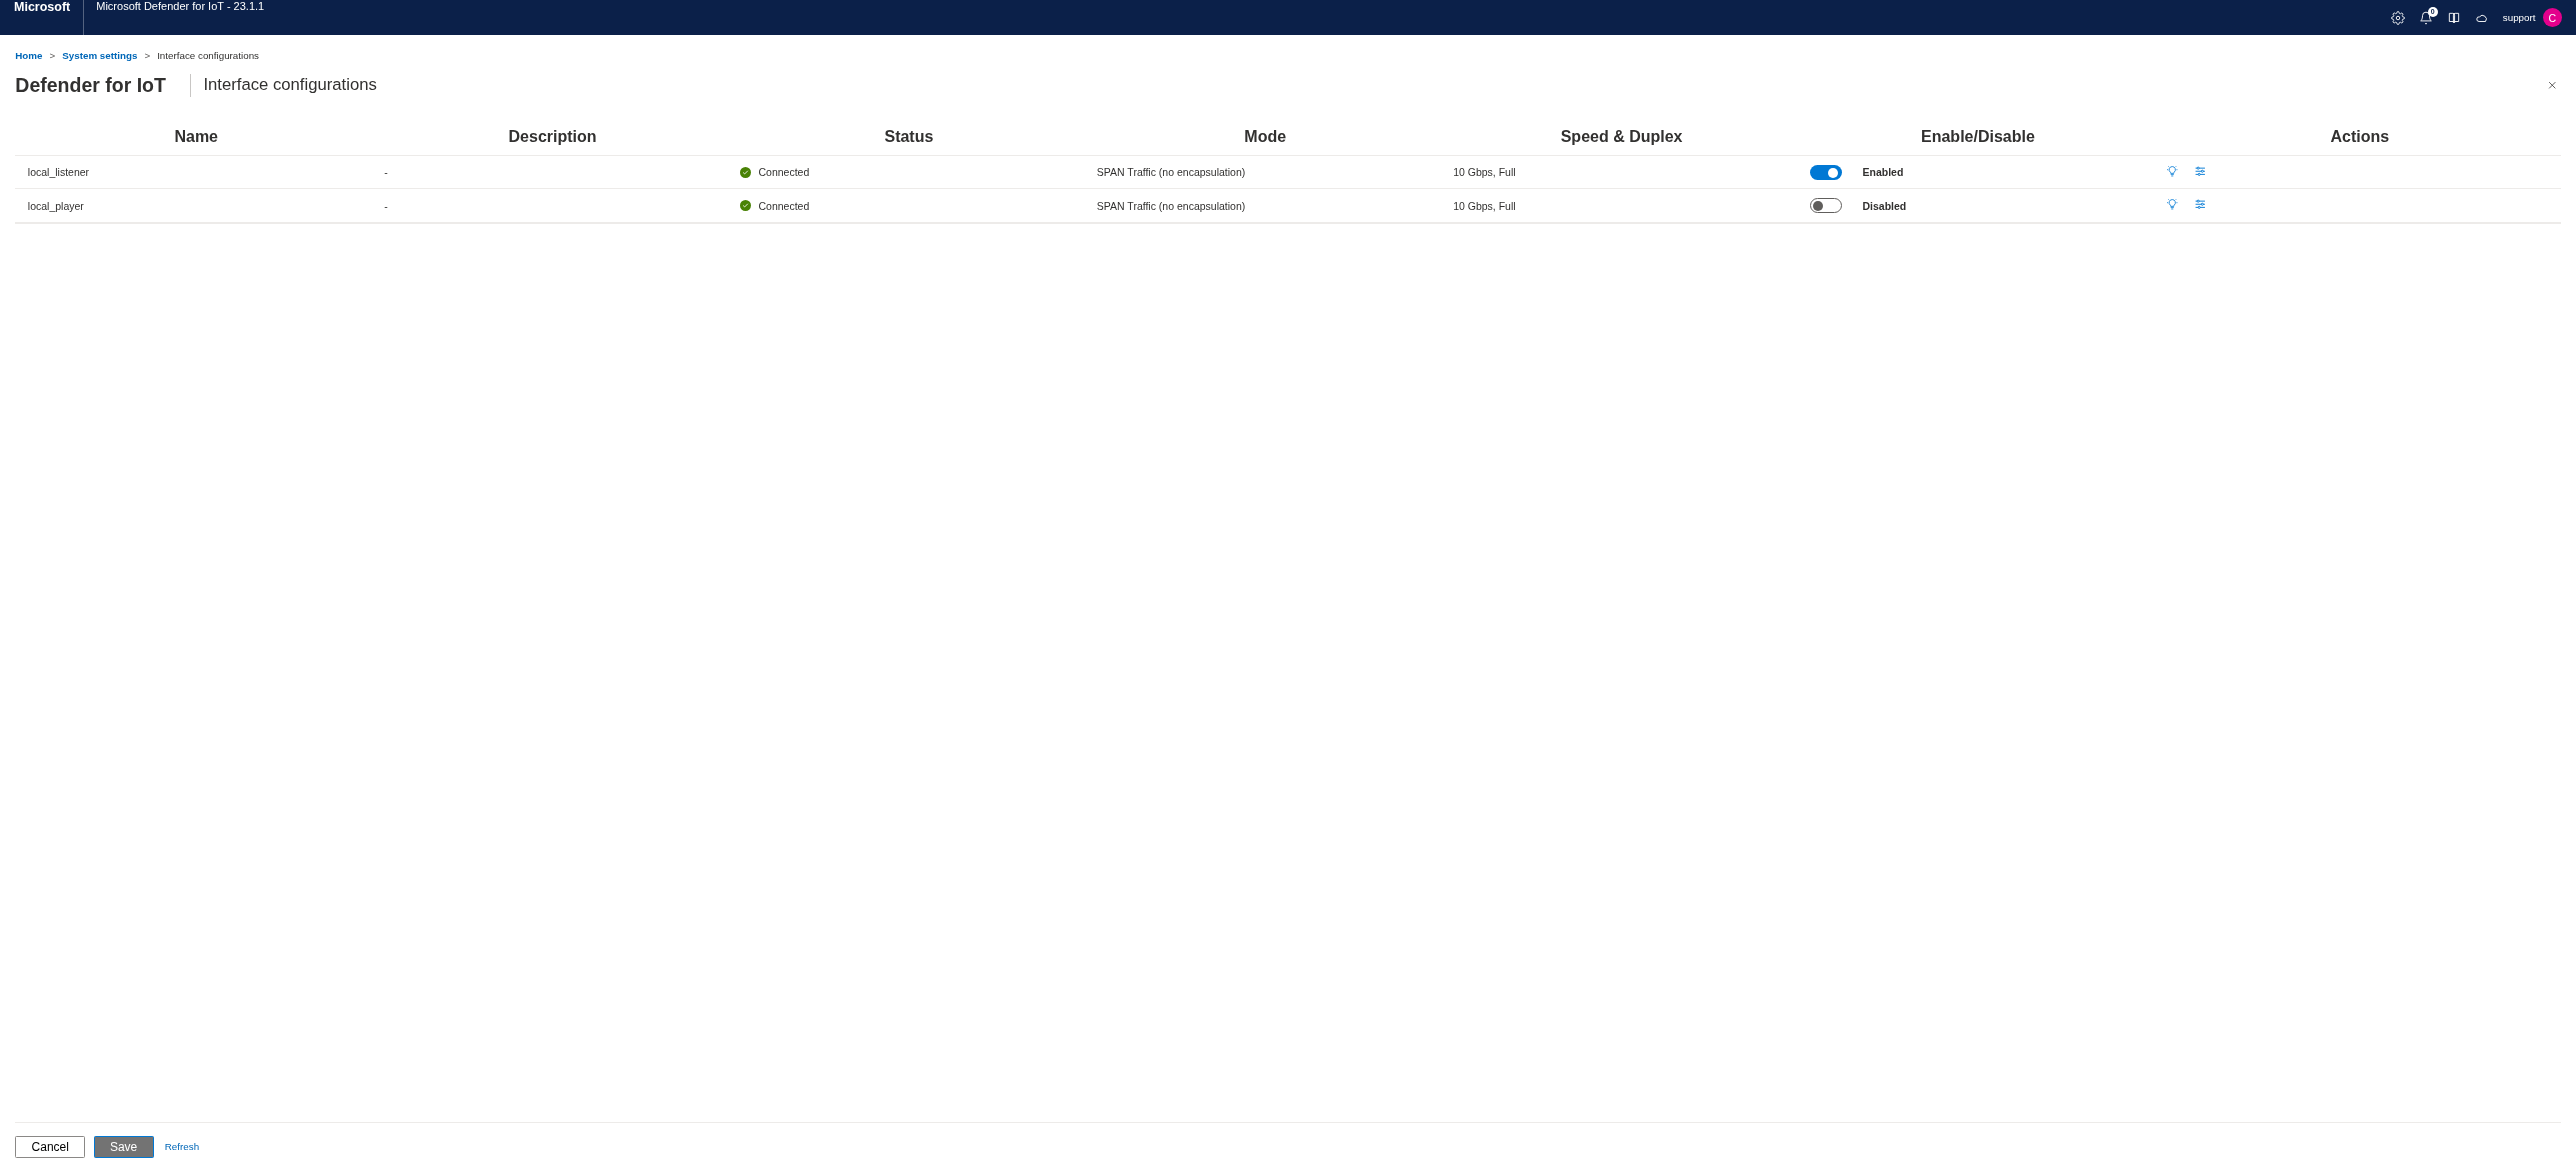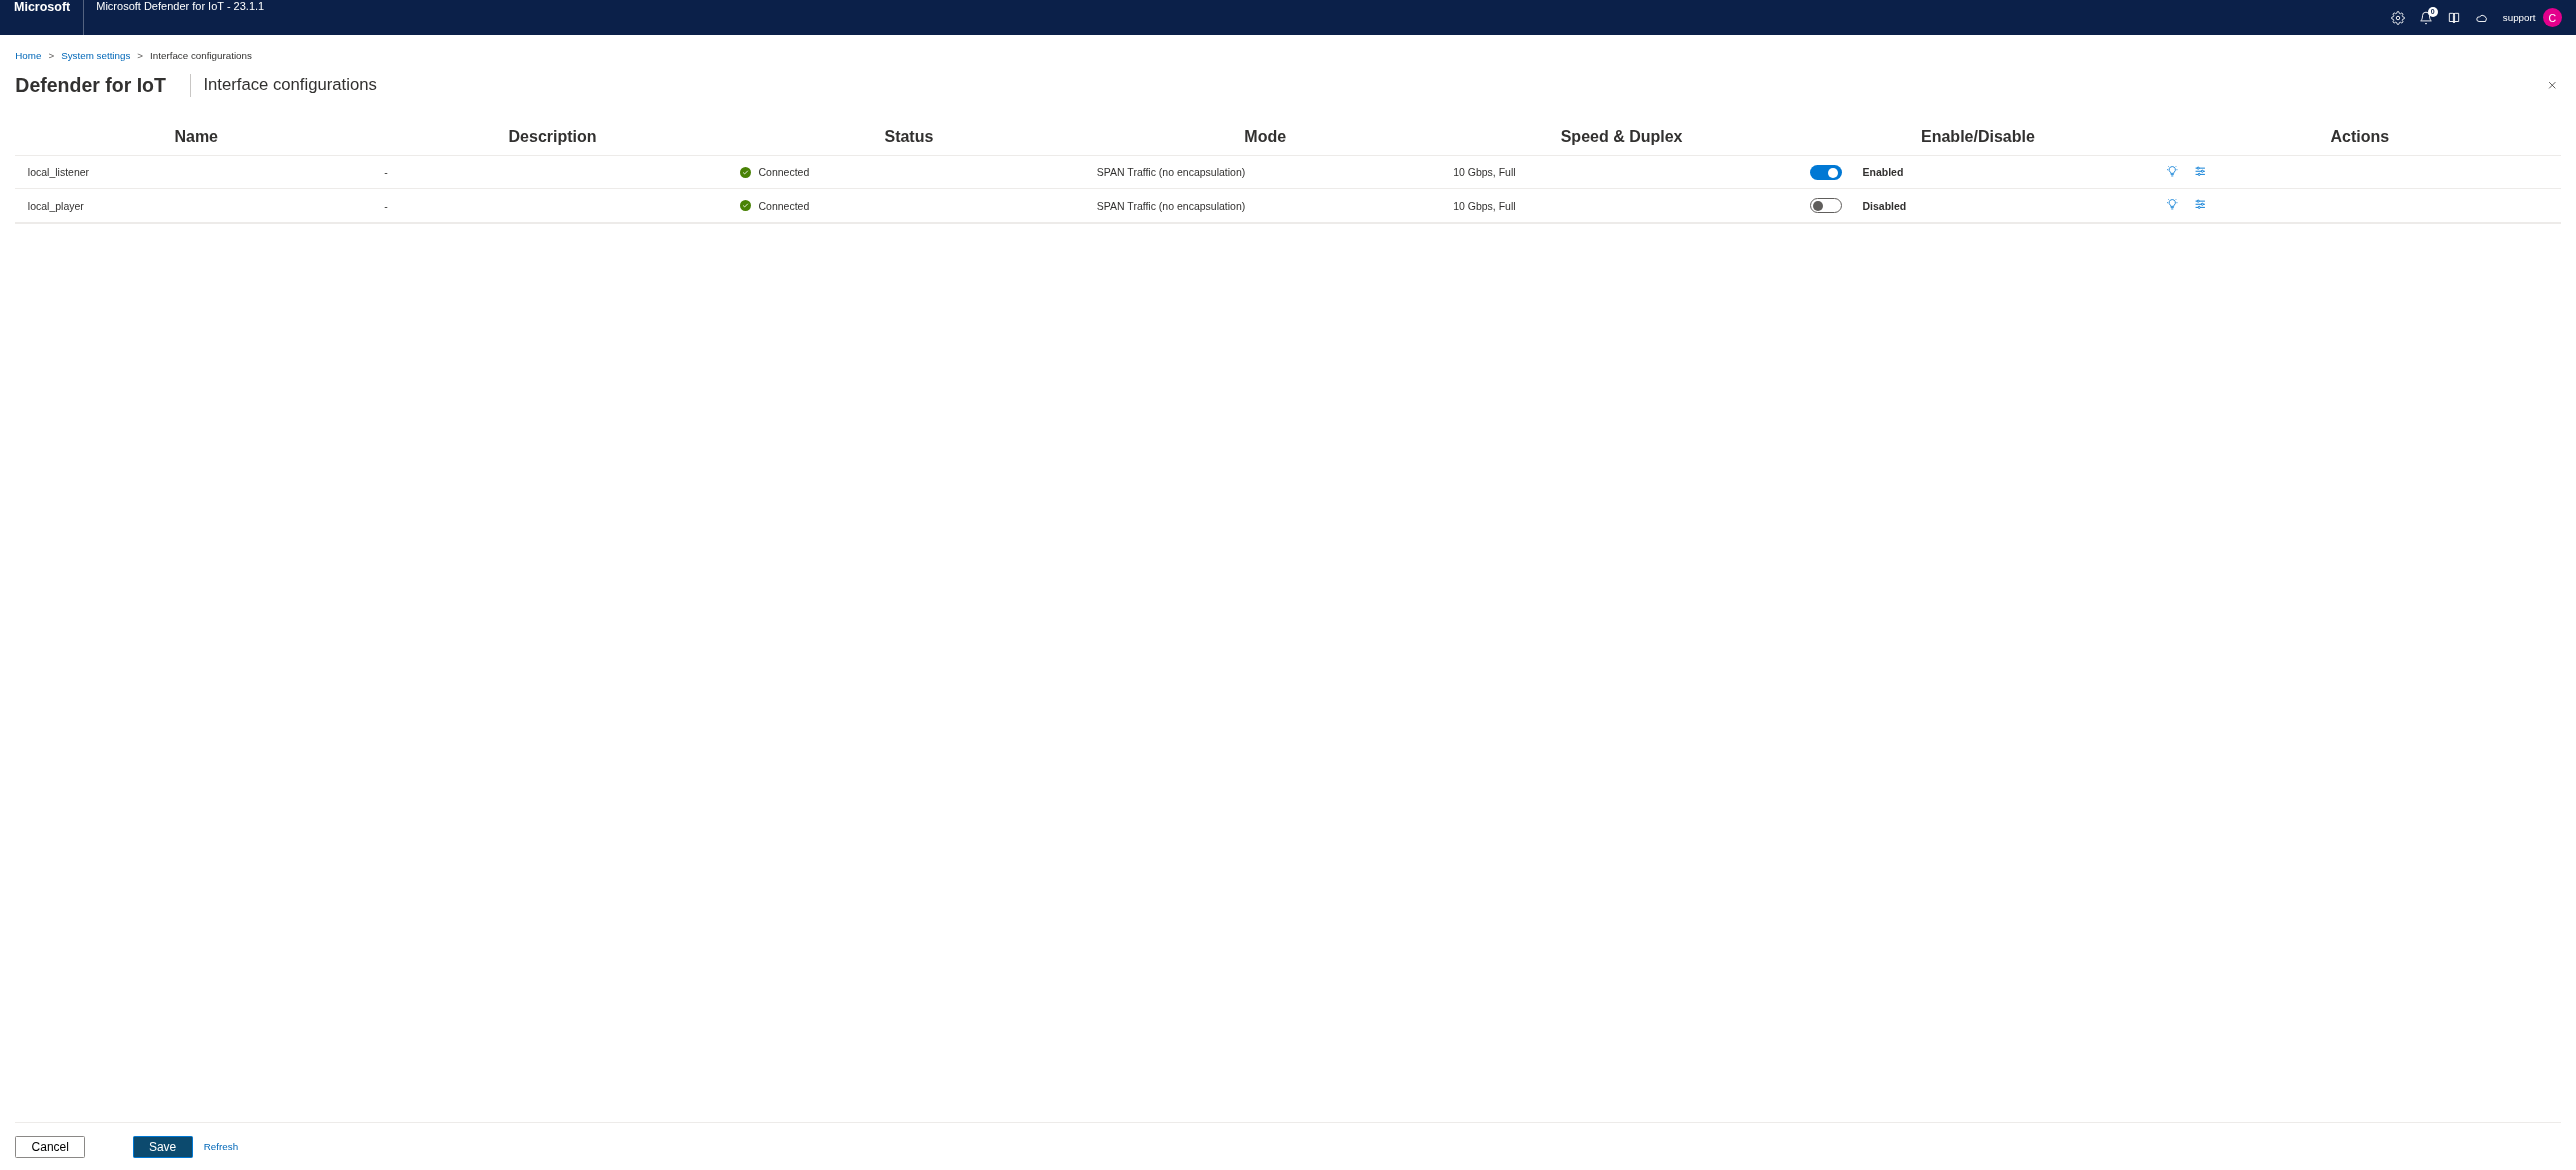--- a/index.html
+++ b/index.html
@@ -83,21 +83,21 @@
     display: flex;
     flex-direction: column;
   }
   .breadcrumb {
     font-size: 9.8px;
     margin-bottom: 12.5px;
     display: flex;
     align-items: center;
     gap: 7px;
   }
-  .breadcrumb a { color: #0067b8; text-decoration: none; cursor: pointer; }
+  .breadcrumb a { color: #0067b8; text-decoration: none; cursor: pointer; font-weight: bold; }
   .breadcrumb .sep { color: #605e5c; }
   .breadcrumb .current { color: #323130; }
 
   .page-header {
     display: flex;
     align-items: center;
     margin-bottom: 21px;
   }
   .page-title {
     font-size: 19.5px;
@@ -193,24 +193,23 @@
   .btn {
     height: 22px;
     padding: 0 15.3px;
     font-size: 12px;
     cursor: pointer;
     border-radius: 1.4px;
     border: 0.7px solid #8a8886;
     background: #fff;
   }
   .btn.primary {
-    background: #0c4a6e;
+    background: #737373;
     border-color: #0078d4;
     color: #fff;
-    margin-left: 39px;
   }
   .link-btn {
     color: #0067b8;
     cursor: pointer;
     font-size: 9.8px;
     margin-left: 2.8px;
   }
 </style>
 </head>
 <body>

